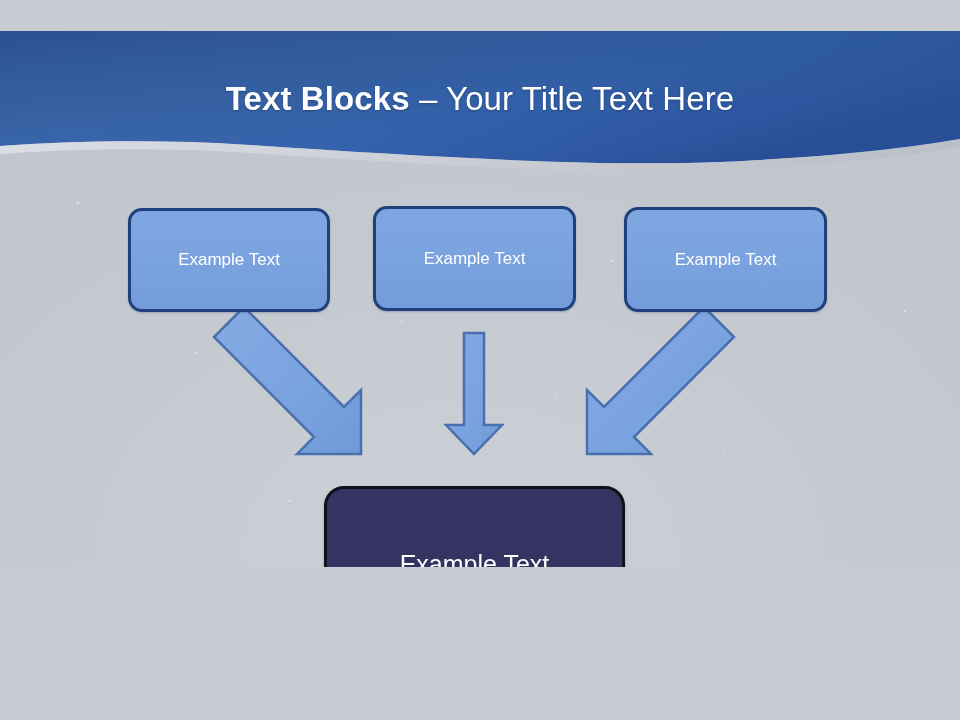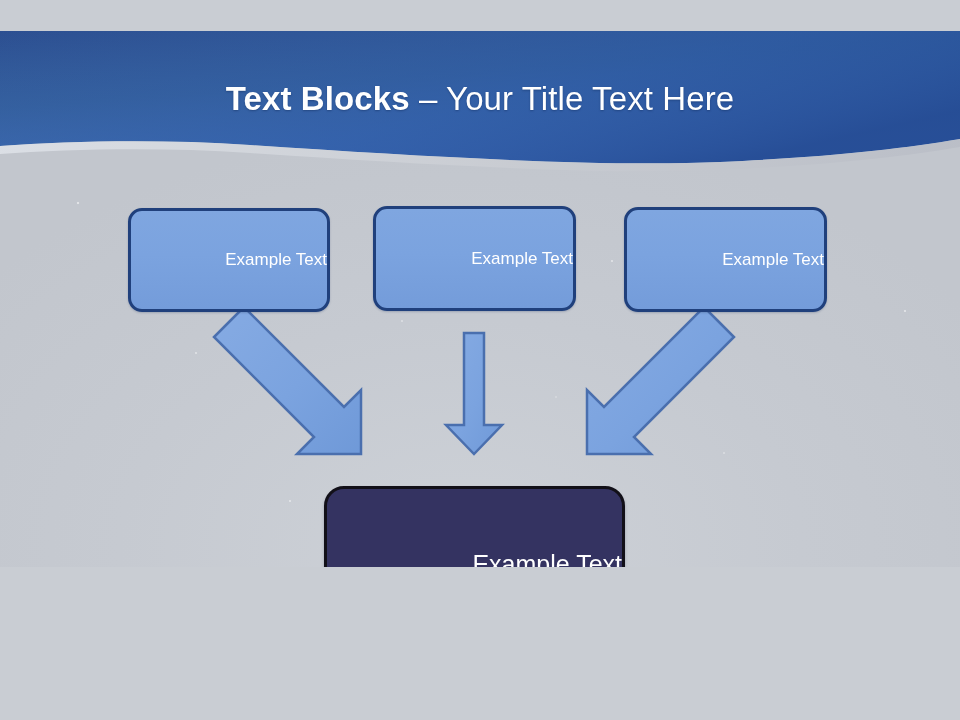--- a/index.html
+++ b/index.html
@@ -62,21 +62,21 @@
     white-space:nowrap;
     text-shadow:0 1px 2px rgba(10,30,70,.35);
   }
   .title .t-bold { font-weight:bold; }
   .title .t-light { font-weight:normal; }
 
   
   .tbox {
     position:absolute;
     border-radius:14px;
-    display:flex; align-items:center; justify-content:flex-end;
+    display:flex; align-items:center; justify-content:center;
     color:#ffffff;
     text-align:center;
   }
   .tbox-top {
     background:linear-gradient(180deg,#7fa6e0 0%, #7ba3df 45%, #749cda 100%);
     border:3px solid #20407c;
     font-size:17px;
     box-shadow:0 1px 2px rgba(40,60,100,.25);
   }
   .tbox-bottom {

